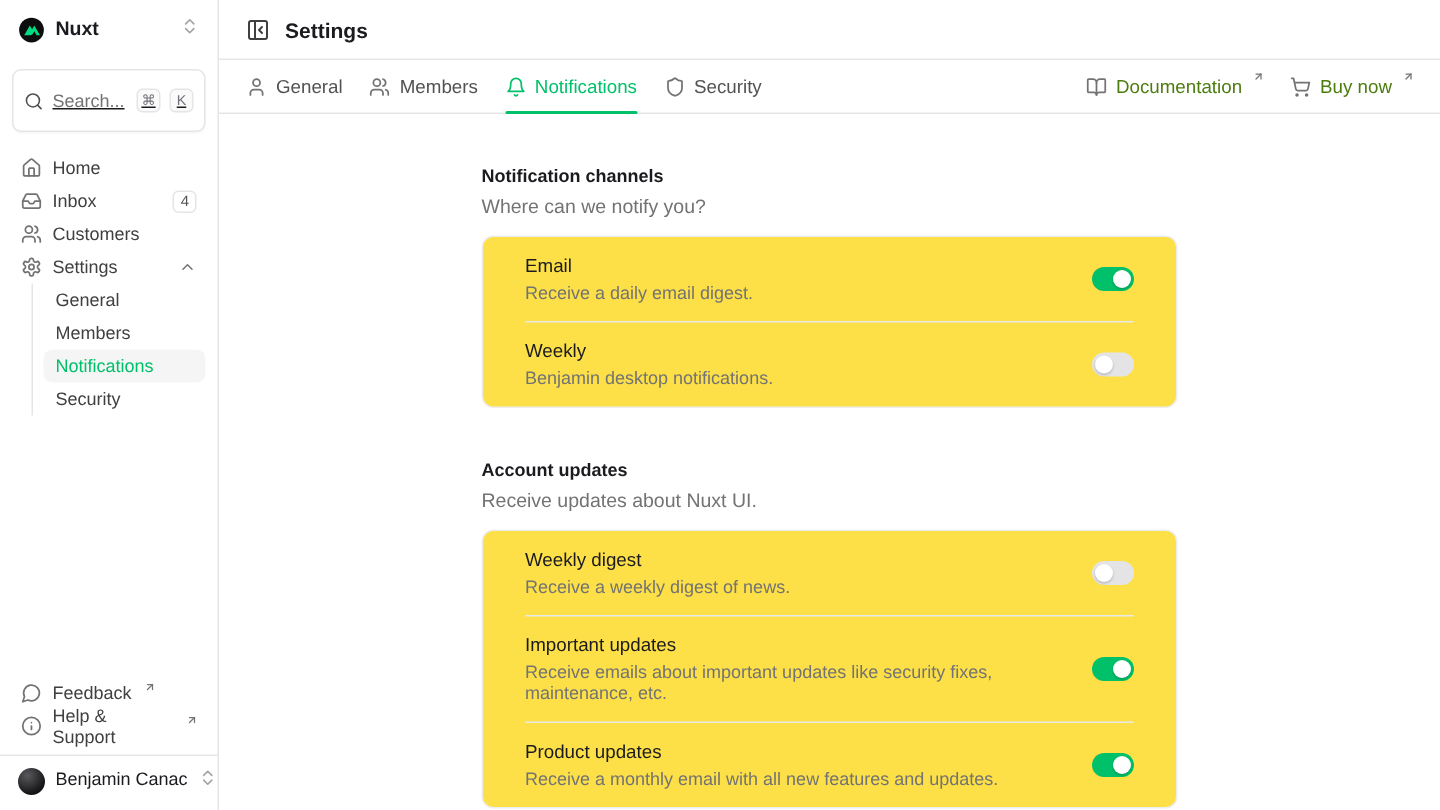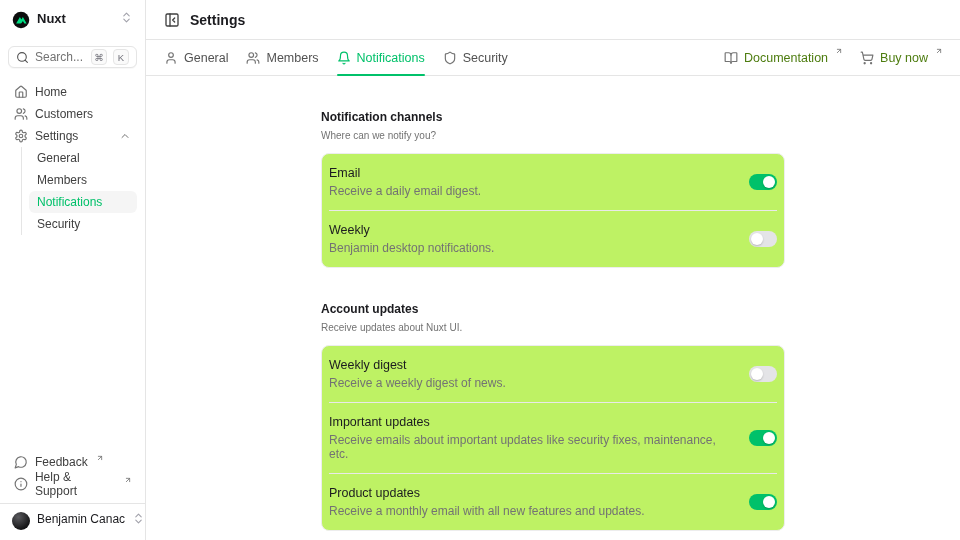--- a/index.html
+++ b/index.html
@@ -6,21 +6,21 @@
   * { box-sizing:border-box; }
   html,body { margin:0; padding:0; overflow:hidden; }
   body { width:960px; height:540px; font-family:"Liberation Sans", sans-serif; background:#fff; color:var(--text); -webkit-font-smoothing:antialiased; }
   .app { display:flex; width:960px; height:540px; }
 
   
   .sidebar { width:146px; min-width:146px; border-right:1px solid var(--border); display:flex; flex-direction:column; padding:8px; }
   .org-row { display:flex; align-items:flex-start; gap:7px; padding:3px 4px; border-radius:6px; cursor:pointer; }
   .org-name { font-size:13px; font-weight:600; flex:1; }
   .chev { color:#a1a1aa; display:flex; }
-  .searchbox { margin-top:14px; height:22px; border:1px solid var(--border); border-radius:6px; display:flex; align-items:center; gap:6px; padding:0 7px; background:#fff; box-shadow:0 1px 1px rgba(0,0,0,.03); cursor:text; }
+  .searchbox { margin-top:14px; height:42px; border:1px solid var(--border); border-radius:6px; display:flex; align-items:center; gap:6px; padding:0 7px; background:#fff; box-shadow:0 1px 1px rgba(0,0,0,.03); cursor:text;text-decoration:underline; }
   .searchbox .ph { font-size:12px; color:var(--muted); flex:1; }
   .kbd { font-size:9.5px; color:#71717a; border:1px solid var(--border); background:#fafafa; border-radius:4px; min-width:16px; height:16px; display:flex; align-items:center; justify-content:center; padding:0 2px; }
   .nav { margin-top:13px; display:flex; flex-direction:column; }
   .nav-item { display:flex; align-items:center; gap:7px; height:22px; padding:0 6px; border-radius:6px; font-size:12px; font-weight:500; color:#404040; cursor:pointer; }
   .nav-item .lbl { flex:1; }
   .nav-item svg { color:#737373; }
   .badge { font-size:10px; color:#525252; border:1px solid var(--border); border-radius:4px; padding:0px 4px; line-height:13px; background:#fff; }
   .subnav { margin-left:13px; border-left:1px solid var(--border); padding-left:7px; display:flex; flex-direction:column; }
   .sub-item { display:flex; align-items:center; height:22px; padding:0 8px; border-radius:6px; font-size:12px; font-weight:500; color:#404040; cursor:pointer; }
   .sub-item.active { background:#f5f5f5; color:var(--primary); }
@@ -42,22 +42,22 @@
   .tab.active { color:var(--primary); }
   .tab.active svg { color:var(--primary); }
   .tab.active::after { content:""; position:absolute; left:0; right:0; bottom:-1px; height:2px; background:var(--primary); border-radius:2px; }
   .tab-links { margin-left:auto; display:flex; align-items:center; gap:18px; }
   .tlink { display:flex; gap:6px; font-size:12.5px; font-weight:500; color:#4d7c0f; cursor:pointer; }
   .tlink svg { color:#737373; }
 
   .content { flex:1; display:flex; justify-content:center; overflow:hidden; padding-top:34px; }
   .col { width:464px; }
   .sec-title { font-size:12px; font-weight:600; }
-  .sec-desc { font-size:10px; color:var(--muted); margin-top:6px; }
-  .card { margin-top:12px; background:#bef264; border:1px solid #ededed; border-radius:8px; padding:0 7px; }
+  .sec-desc { font-size:13px; color:var(--muted); margin-top:6px; }
+  .card { margin-top:12px; background:#fde047; border:1px solid #ededed; border-radius:8px; padding:0 28px; }
   .frow { display:flex; align-items:center; justify-content:space-between; gap:16px; padding:12px 0; }
   .frow + .frow { border-top:1px solid #e9e9e9; }
   .flabel { font-size:12.5px; font-weight:500; color:var(--text); }
   .fdesc { font-size:12px; color:var(--muted); margin-top:4px; }
   .section + .section { margin-top:34px; }
 
   .toggle { width:28px; height:16px; border-radius:999px; background:#e4e4e7; position:relative; flex:none; cursor:pointer; transition:background .15s; }
   .toggle .knob { position:absolute; top:2px; left:2px; width:12px; height:12px; border-radius:50%; background:#fff; box-shadow:0 1px 2px rgba(0,0,0,.2); transition:left .15s; }
   .toggle.on { background:var(--primary); }
   .toggle.on .knob { left:14px; }
@@ -99,20 +99,28 @@
       <span class="kbd">K</span>
     </div>
 
     <nav class="nav">
       <div class="nav-item">
         <svg class="ic" width="14" height="14" viewBox="0 0 24 24" fill="none" stroke="currentColor" stroke-width="2" stroke-linecap="round" stroke-linejoin="round">
             <path d="M15 21v-8a1 1 0 0 0-1-1h-4a1 1 0 0 0-1 1v8"></path>
             <path d="M3 10a2 2 0 0 1 .709-1.528l7-6a2 2 0 0 1 2.582 0l7 6A2 2 0 0 1 21 10v9a2 2 0 0 1-2 2H5a2 2 0 0 1-2-2z"></path>
           </svg>
         <span class="lbl">Home</span>
+      </div>
+      <div class="nav-item">
+        <svg class="ic" width="14" height="14" viewBox="0 0 24 24" fill="none" stroke="currentColor" stroke-width="2" stroke-linecap="round" stroke-linejoin="round">
+            <polyline points="22 12 16 12 14 15 10 15 8 12 2 12"></polyline>
+            <path d="M5.45 5.11 2 12v6a2 2 0 0 0 2 2h16a2 2 0 0 0 2-2v-6l-3.45-6.89A2 2 0 0 0 16.76 4H7.24a2 2 0 0 0-1.79 1.11z"></path>
+          </svg>
+        <span class="lbl">Inbox</span>
+        <span class="badge">4</span>
       </div>
       <div class="nav-item">
         <svg class="ic" width="14" height="14" viewBox="0 0 24 24" fill="none" stroke="currentColor" stroke-width="2" stroke-linecap="round" stroke-linejoin="round">
             <path d="M16 21v-2a4 4 0 0 0-4-4H6a4 4 0 0 0-4 4v2"></path>
             <circle cx="9" cy="7" r="4"></circle>
             <path d="M22 21v-2a4 4 0 0 0-3-3.87"></path>
             <path d="M16 3.13a4 4 0 0 1 0 7.75"></path>
           </svg>
         <span class="lbl">Customers</span>
       </div>

